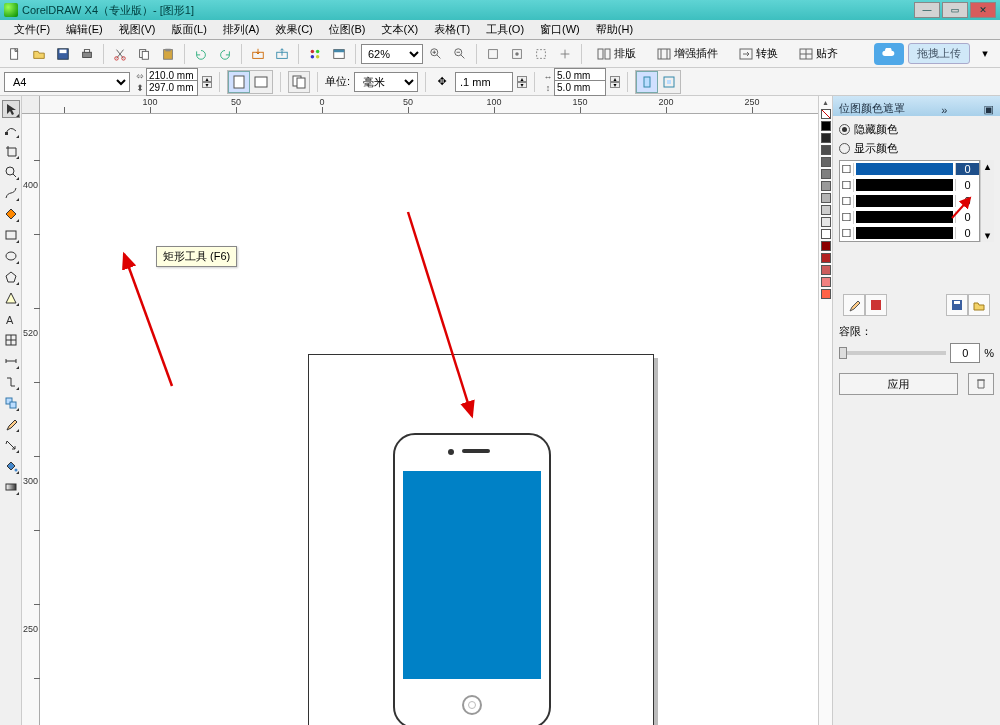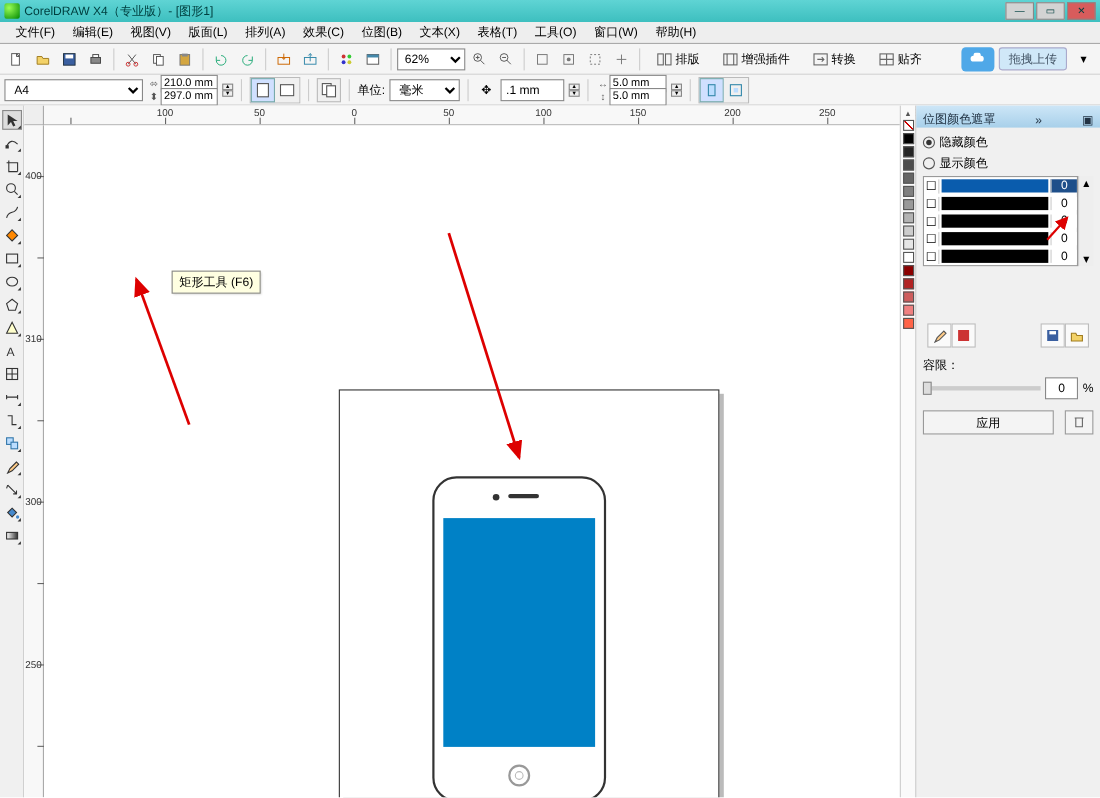--- a/index.html
+++ b/index.html
@@ -49,21 +49,21 @@
 .tool.active { border: 1px solid #888; background: #ddd; }
 .tool .fly { position: absolute; right: 0; bottom: 0; width: 0; height: 0; border-right: 3px solid #333; border-top: 3px solid transparent; }
 
 
 .canvas-wrap { flex: 1; position: relative; background: #fff; overflow: hidden; }
 .ruler-h { position: absolute; top: 0; left: 18px; right: 0; height: 18px; background: #f8f8f8; border-bottom: 1px solid #aaa; display:flex; align-items:flex-end; overflow:hidden;}
 .ruler-h .tick { position:absolute; bottom:0; width:1px; height:6px; background:#666;}
 .ruler-h .lbl { position:absolute; bottom:6px; font-size:9px; color:#333; transform:translateX(-50%);}
 .ruler-v { position: absolute; top: 18px; left: 0; bottom: 0; width: 18px; background: #f8f8f8; border-right: 1px solid #aaa; }
 .ruler-v .tick { position:absolute; left:12px; height:1px; width:6px; background:#666;}
-.ruler-v .lbl { position:absolute; left:1px; font-size:9px; color:#333; transform:translateY(-50%); writing-mode:horizontal-tb;}
+.ruler-v .lbl { position:absolute; left:1px; font-size:9px; color:#333; transform:translateY(-50%); writing-mode:horizontal-tb;margin-top:25px;}
 .corner { position:absolute; top:0;left:0;width:18px;height:18px;background:#eee;border-right:1px solid #aaa;border-bottom:1px solid #aaa;}
 .canvas-area { position: absolute; top: 18px; left: 18px; right: 0; bottom: 0; background: #fff; }
 
 
 .page-shadow { position:absolute; left:272px; top:244px; width:346px; height:490px; background:#bbb;}
 .page { position: absolute; left: 268px; top: 240px; width: 346px; height: 490px; background: #fff; border: 1px solid #333; }
 .phone { position:absolute; left:84px; top:78px; width:158px; height:296px; border:2px solid #333; border-radius:22px; background:#fff;}
 .phone .cam { position:absolute; top:14px; left:50%; margin-left:-24px; width:6px;height:6px;border-radius:50%;background:#333;}
 .phone .speaker { position:absolute; top:14px; left:50%; margin-left:-10px; width:28px;height:4px;border-radius:2px;background:#333;}
 .phone .screen { position:absolute; top:36px; left:8px; right:8px; height:208px; background:#0081c6;}
@@ -531,21 +531,21 @@
         <div class="tick" style="left: 712px;"></div>
         <div class="lbl" style="left: 712px;">250</div>
         <div class="tick" style="left: 798px;"></div>
         <div class="lbl" style="left: 798px;">300</div>
       </div>
     <div class="ruler-v" id="rv">
         <div class="tick" style="top: 46px;"></div>
         <div class="lbl" style="top: 46px;">400</div>
         <div class="tick" style="top: 120px;"></div>
         <div class="tick" style="top: 194px;"></div>
-        <div class="lbl" style="top: 194px;">310</div>
+        <div class="lbl" style="top: 194px;">520</div>
         <div class="tick" style="top: 268px;"></div>
         <div class="tick" style="top: 342px;"></div>
         <div class="lbl" style="top: 342px;">300</div>
         <div class="tick" style="top: 416px;"></div>
         <div class="tick" style="top: 490px;"></div>
         <div class="lbl" style="top: 490px;">250</div>
         <div class="tick" style="top: 564px;"></div>
       </div>
     <div class="canvas-area">
       <div class="page-shadow"></div>

